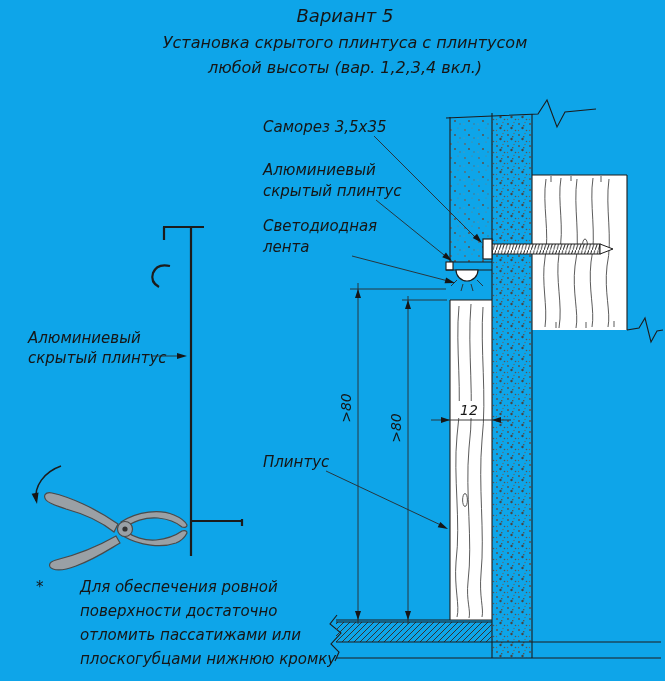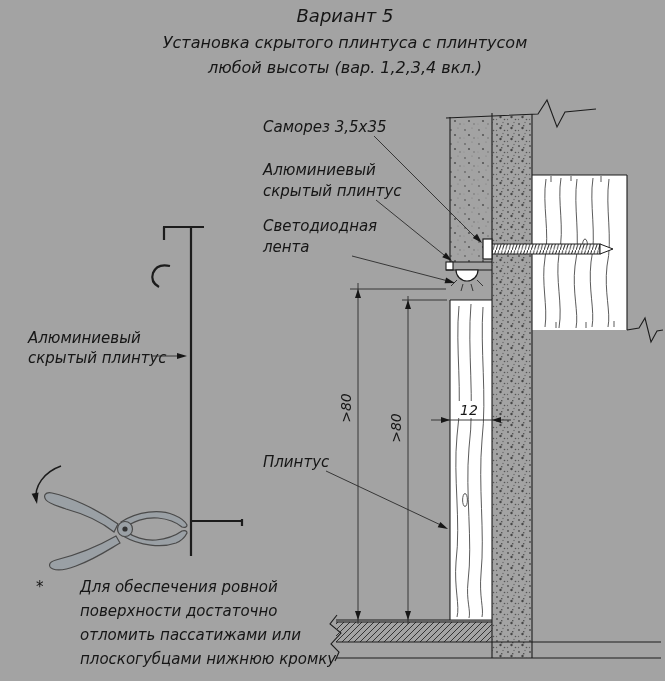--- a/index.html
+++ b/index.html
@@ -1,16 +1,16 @@
 <!DOCTYPE html>
 <html><head>
 <meta charset="utf-8">
 <style>
   html,body{margin:0;padding:0;background:#ffffff}
-  .stage{position:relative;width:665px;height:681px;background:#a3a3a3;overflow:hidden}
+  .stage{position:relative;width:665px;height:681px;background:#0ea5e9;overflow:hidden}
   text{fill:#161616}
   .t1{font:italic 18px "DejaVu Sans",sans-serif}
   .t2{font:italic 16px "DejaVu Sans",sans-serif}
   .lbl{font:italic 15px "DejaVu Sans",sans-serif}
   .dim{font:italic 14px "DejaVu Sans",sans-serif}
   .ln{stroke:#1c1c1c;fill:none;stroke-width:1.1}
   .thick{stroke:#1c1c1c;fill:none;stroke-width:2.2}
   .thin{stroke:#2a2a2a;fill:none;stroke-width:0.9}
   .grain{stroke:#3d3d3d;fill:none;stroke-width:0.85}
   .arrow{fill:#161616;stroke:none}

